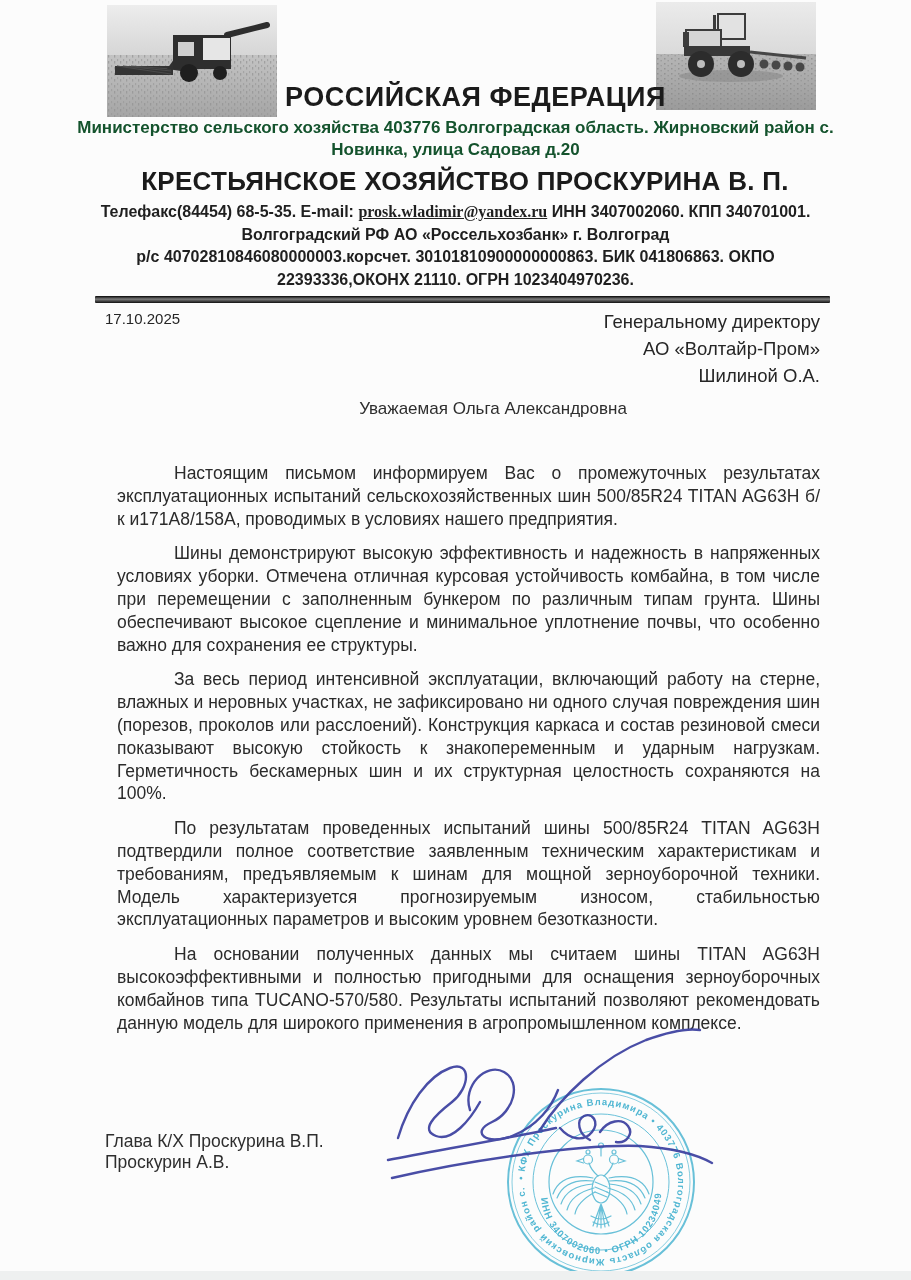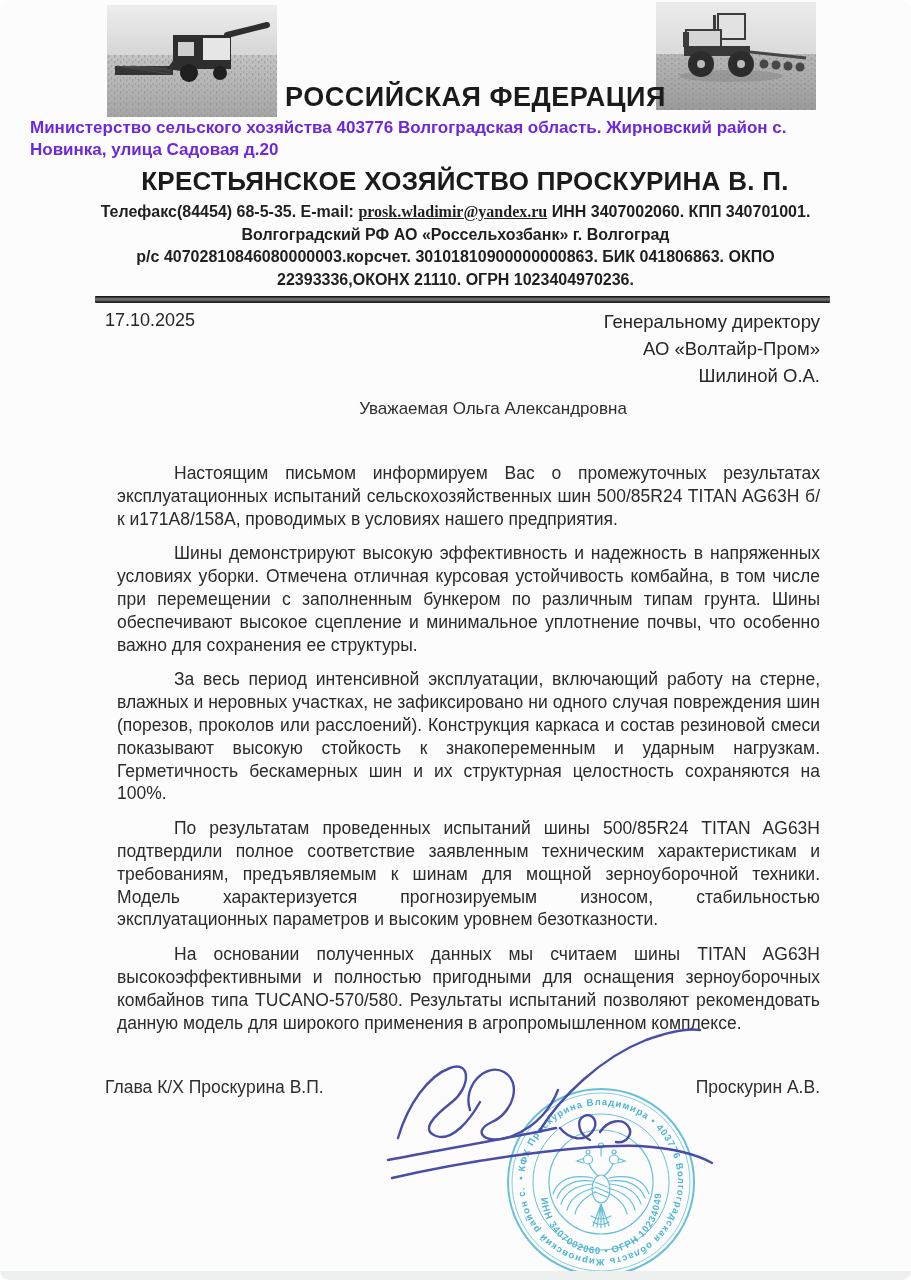--- a/index.html
+++ b/index.html
@@ -3,35 +3,34 @@
 <meta charset="utf-8">
 <style>
   html,body{margin:0;padding:0;background:#ffffff;}
   .page{
     position:relative;
     width:911px;height:1280px;
     background:#fcfcfc;
     overflow:hidden;
     font-family:"Liberation Sans",sans-serif;
     color:#2b2b2b;
-    border-radius:9px;
   }
   
   .photo{position:absolute;display:block;}
   .photo-left{left:107px;top:5px;}
   .photo-right{left:656px;top:2px;}
   .country-title{
     position:absolute;top:82px;left:40px;right:0;
     text-align:center;font-size:27px;font-weight:bold;
     color:#1b1b1b;letter-spacing:.5px;white-space:nowrap;
   }
   .ministry{
     position:absolute;top:117px;left:30px;right:30px;
-    text-align:left;font-size:17px;font-weight:bold;
-    line-height:22px;color:#6d28d9;
+    text-align:center;font-size:17px;font-weight:bold;
+    line-height:22px;color:#14532d;
   }
   .company{
     position:absolute;top:166px;left:0;right:0;
     text-align:center;font-size:26px;font-weight:bold;
     color:#1b1b1b;letter-spacing:.3px;white-space:nowrap;margin-left:19px;
   }
   .contacts{
     position:absolute;top:201px;left:60px;right:60px;
     text-align:center;font-size:16px;font-weight:bold;
     line-height:22.5px;color:#1f1f1f;
@@ -39,41 +38,41 @@
   .email{
     font-family:"Liberation Serif",serif;
     text-decoration:underline;font-weight:bold;
   }
   .rule{
     position:absolute;top:296px;left:95px;width:735px;height:7px;
     background:linear-gradient(#050505 0%,#7d7d7d 45%,#101010 100%);
     border-radius:1px;
   }
   
-  .date{position:absolute;top:310px;left:105px;font-size:18px;color:#262626;}
+  .date{position:absolute;top:310px;left:105px;font-size:15px;color:#262626;}
   .addressee{
     position:absolute;top:308px;right:91px;
     text-align:right;font-size:18.5px;line-height:27px;color:#262626;
   }
   .greeting{
     position:absolute;top:399px;left:165px;width:656px;
     text-align:center;font-size:17px;color:#2e2e2e;
   }
   
   .letter-body{
     position:absolute;top:450px;left:105px;width:727px;
     font-size:17.5px;line-height:22.8px;
     text-align:justify;color:#2b2b2b;
   }
   .letter-body p{margin:12px;text-indent:57px;}
   
   .sig-row{
-    position:absolute;top:1077px;left:105px;right:91px;
+    position:absolute;top:1131px;left:105px;right:91px;
     display:flex;justify-content:space-between;
-    font-size:17.5px;color:#2e2e2e;
+    font-size:17.5px;color:#2e2e2e;flex-direction:column;
   }
   .stamp-svg{position:absolute;left:503px;top:1086px;}
   .stamp-svg text{
     font-family:"Liberation Sans",sans-serif;
     font-size:9.5px;letter-spacing:1px;
     fill:#4fb6d2;font-weight:bold;
   }
   .sign-svg{position:absolute;left:370px;top:1020px;}
   .bottom-band{position:absolute;left:0;right:0;bottom:0;height:9px;background:#eef0f0;}
 </style>

